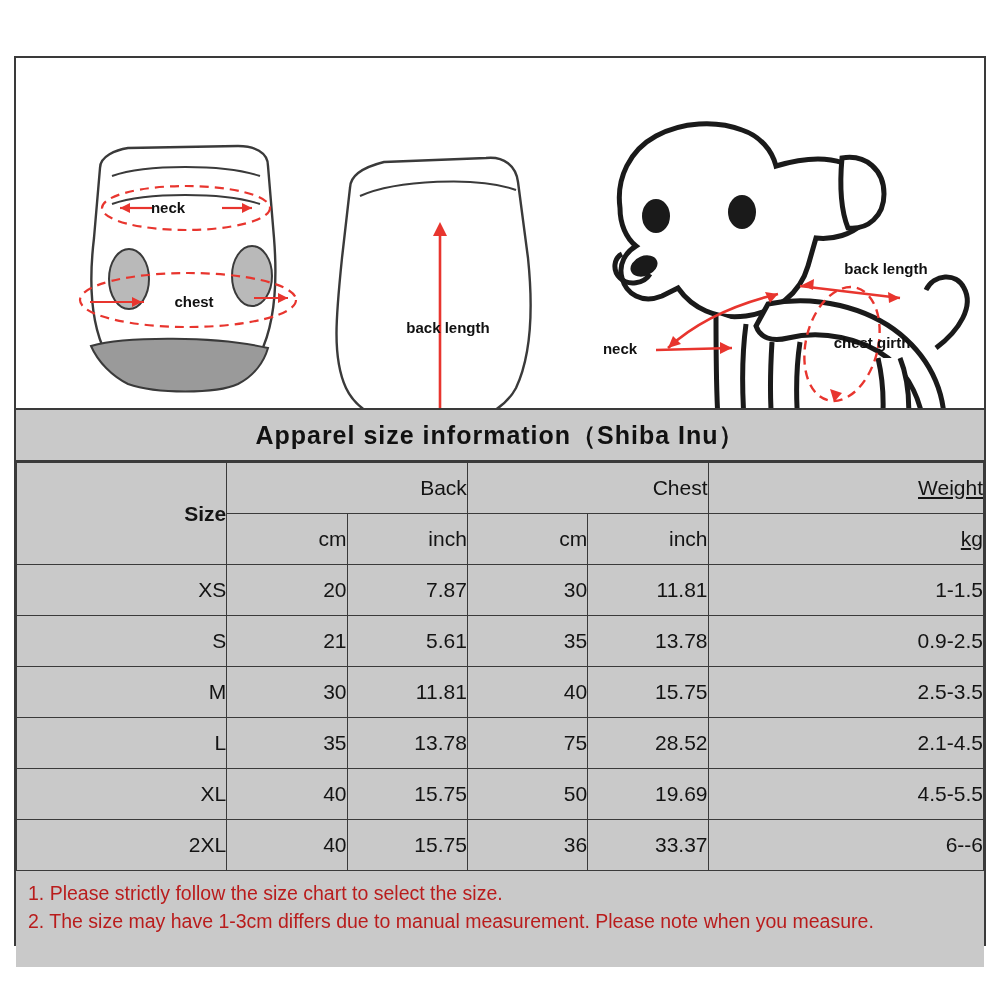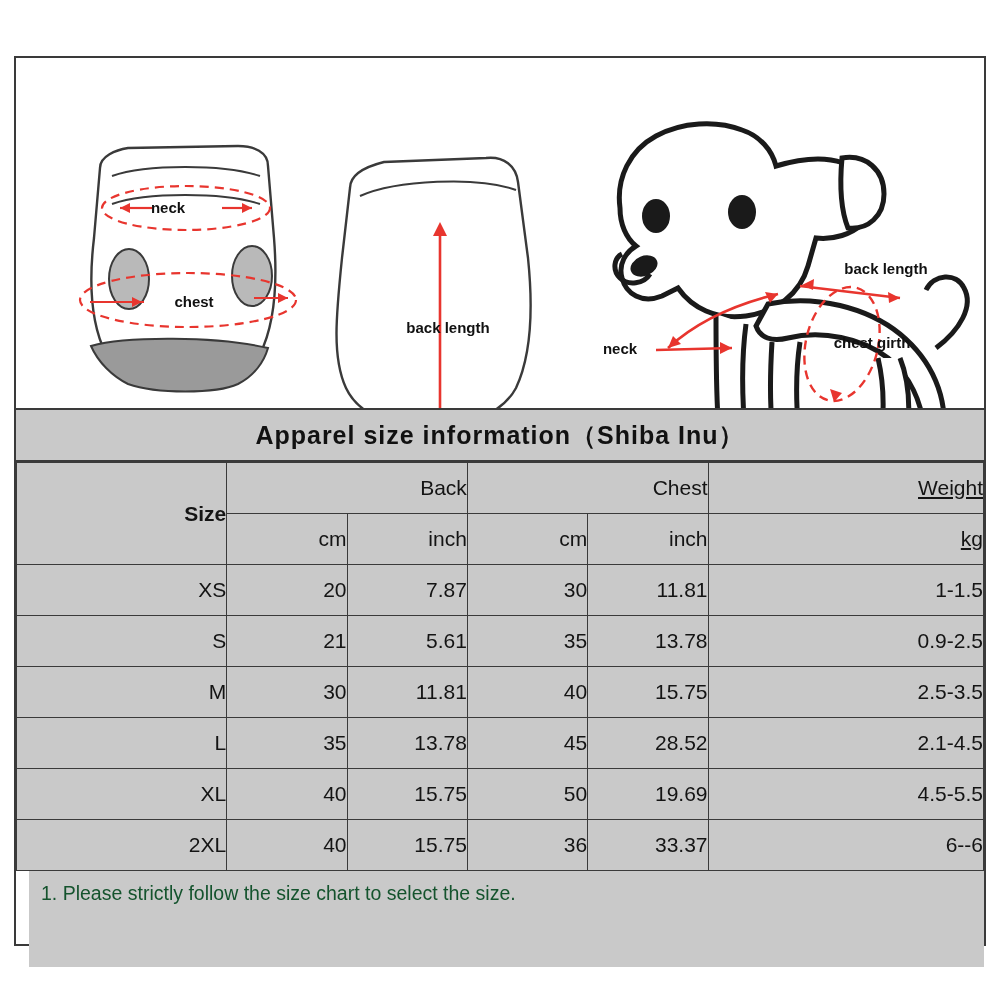--- a/index.html
+++ b/index.html
@@ -80,24 +80,23 @@
   table.size-table .col-num  { width: 165px; }
   table.size-table .col-wt   { width: 189px; text-decoration: underline; }
   .hdr { font-size: 21px; }
 
   
   .notes {
     background: #c9c9c9;
     padding: 8px 12px 10px 12px;
     font-size: 19.5px;
     line-height: 1.45;
-    color: #14532d;
+    color: #b91c1c;
     box-sizing: border-box;
     min-height: 96px;
-    margin-left: 13px;
   }
   .notes div { white-space: normal; }
 
   
   .lbl { font-size: 15px; font-weight: bold; fill: #111; font-family: "Liberation Sans", sans-serif; }
 </style>
 </head>
 <body>
 
 <div class="page">
@@ -252,21 +251,21 @@
           <td>30</td>
           <td>11.81</td>
           <td>40</td>
           <td>15.75</td>
           <td>2.5-3.5</td>
         </tr>
         <tr>
           <td>L</td>
           <td>35</td>
           <td>13.78</td>
-          <td>45</td>
+          <td>75</td>
           <td>28.52</td>
           <td>2.1-4.5</td>
         </tr>
         <tr>
           <td>XL</td>
           <td>40</td>
           <td>15.75</td>
           <td>50</td>
           <td>19.69</td>
           <td>4.5-5.5</td>
@@ -277,16 +276,17 @@
           <td>15.75</td>
           <td>36</td>
           <td>33.37</td>
           <td>6--6</td>
         </tr>
       </tbody>
     </table>
 
     <div class="notes">
       <div>1. Please strictly follow the size chart  to select the size.</div>
+      <div>2. The size may have 1-3cm differs due to manual measurement. Please note when you measure.</div>
     </div>
 
   </div>
 </div>
 
 </body></html>

